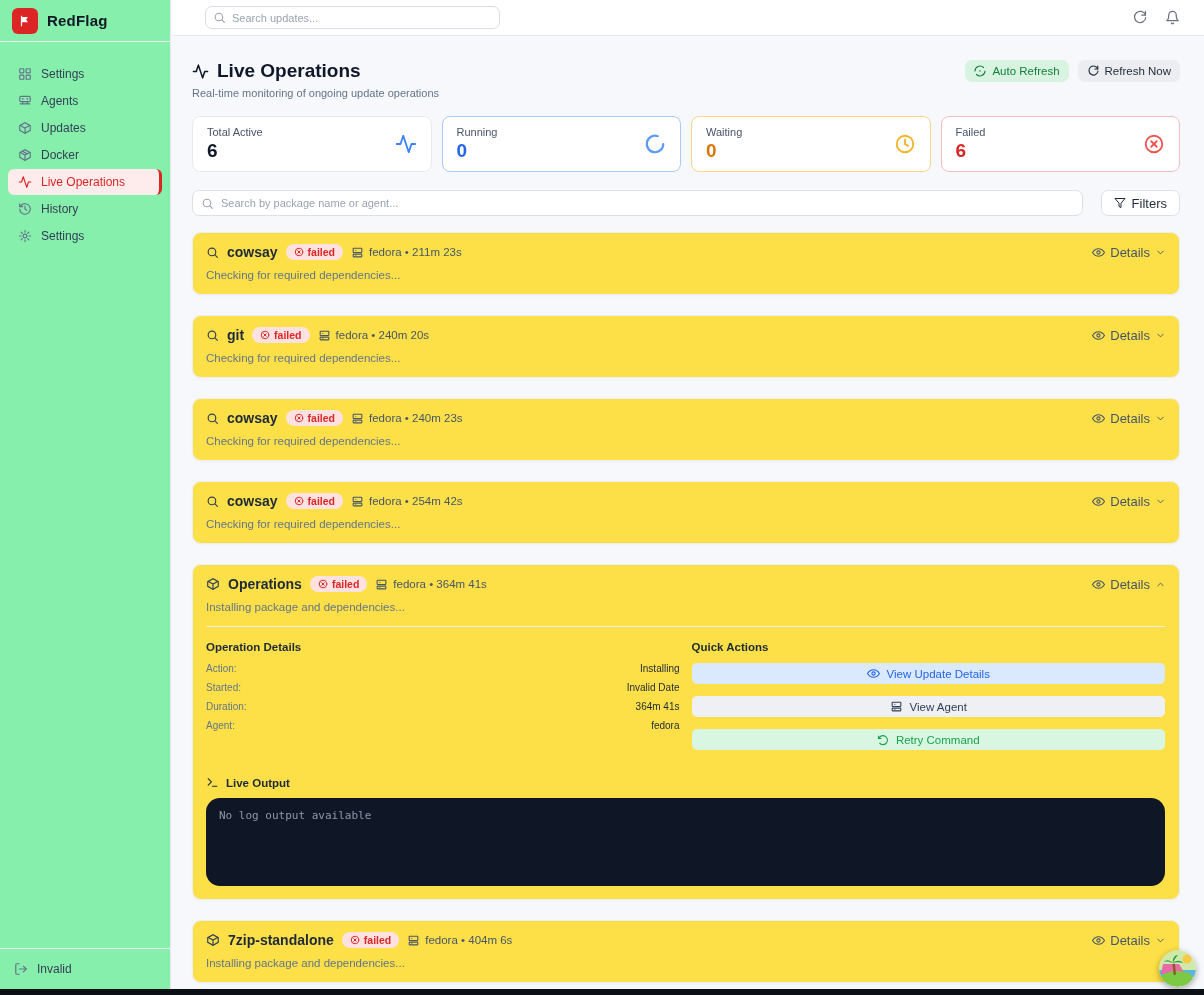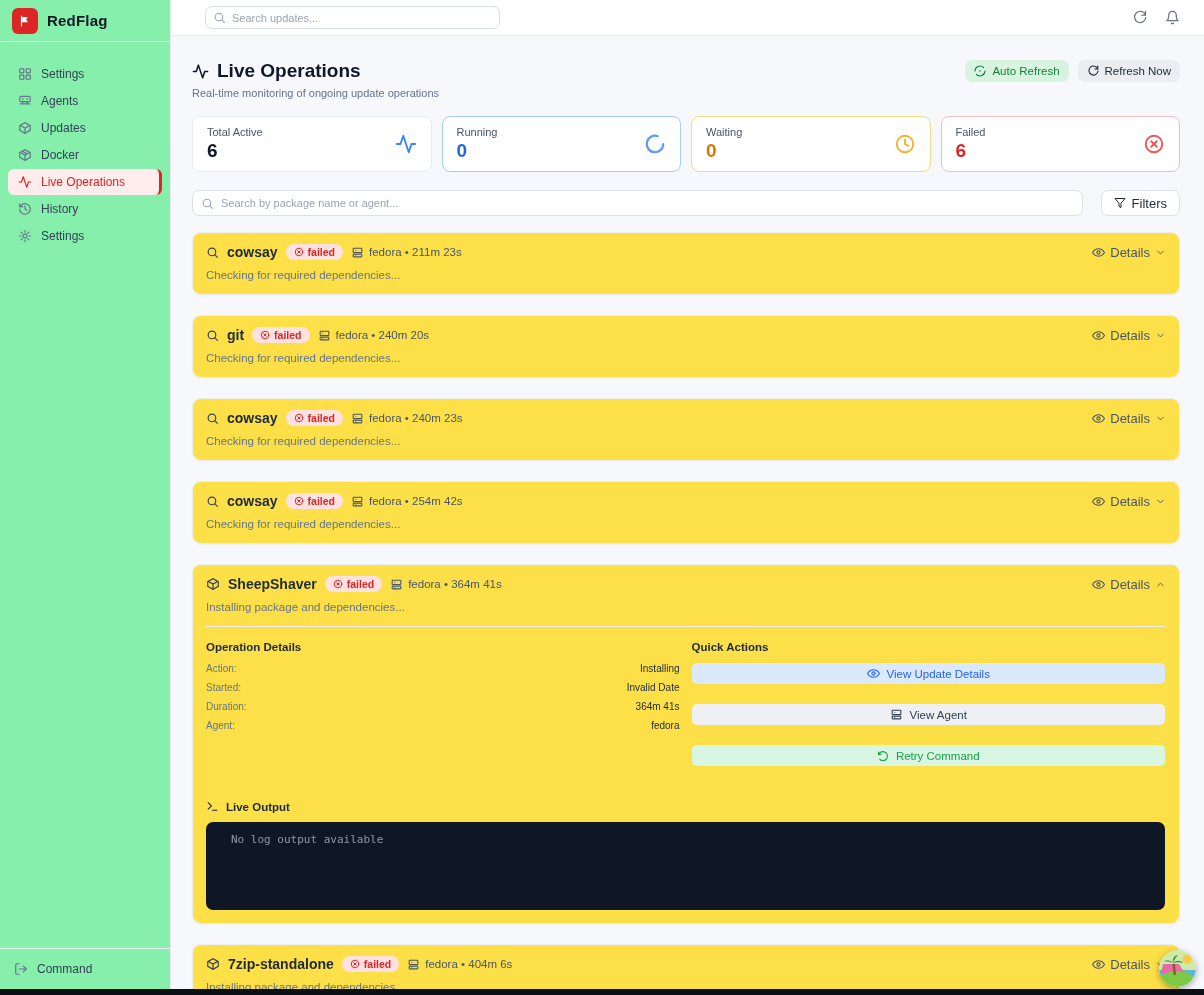--- a/index.html
+++ b/index.html
@@ -70,26 +70,26 @@
   .op-msg { font-size:11.5px; color:#64748b; margin-top:9px; }
   .details-btn { position:absolute; right:13px; top:12px; display:flex; align-items:center; gap:5px; background:none; border:none; font-size:13px; color:#475569; cursor:pointer; font-family:"Liberation Sans", sans-serif; }
 
   
   .expanded { margin-top:13px; border-top:1px solid #eceef2; padding-top:14px; }
   .exp-grid { display:grid; grid-template-columns:1fr 1fr; column-gap:12px; }
   .exp-title { font-size:11.5px; font-weight:700; color:#1e293b; margin-bottom:10px; }
   .detail-row { display:flex; justify-content:space-between; font-size:10px; margin-bottom:8px; }
   .detail-row .lab { color:#64748b; }
   .detail-row .val { color:#1e293b; }
-  .qa-btn { width:100%; display:flex; align-items:center; justify-content:center; gap:7px; border:none; border-radius:5px; height:21px; margin-bottom:20px; font-size:11.5px; cursor:pointer; font-family:"Liberation Sans", sans-serif; }
+  .qa-btn { width:100%; display:flex; align-items:center; justify-content:center; gap:7px; border:none; border-radius:5px; height:21px; margin-bottom:12px; font-size:11.5px; cursor:pointer; font-family:"Liberation Sans", sans-serif; }
   .qa-blue { background:#dbe9fd; color:#2563eb; }
   .qa-gray { background:#eef0f3; color:#334155; }
   .qa-green { background:#d9f6e3; color:#16a34a; }
   .live-out-head { display:flex; align-items:center; gap:7px; margin:14px 0 9px 0; font-size:11.5px; font-weight:700; color:#1e293b; }
-  .terminal { background:#0f1726; border-radius:7px; height:88px; padding:11px 25px; font-family:"DejaVu Sans Mono", monospace; font-size:11px; color:#8d97a8; }
+  .terminal { background:#0f1726; border-radius:14px; height:88px; padding:11px 13px; font-family:"DejaVu Sans Mono", monospace; font-size:11px; color:#8d97a8; }
 
   
   .island { position:fixed; right:8px; bottom:8px; width:37px; height:37px; border-radius:50%; box-shadow:0 2px 6px rgba(0,0,0,.35); overflow:hidden; cursor:pointer; z-index:10; }
   .bottom-bar { position:fixed; left:0; bottom:0; width:100%; height:6px; background:#0c0f15; z-index:11; }
 </style>
 </head>
 <body>
 
 <div class="sidebar">
   <div class="logo-row">
@@ -154,21 +154,21 @@
         </svg>
       <span>Settings</span>
     </div>
   </div>
   <div class="logout-row">
     <svg width="14" height="14" viewBox="0 0 24 24" fill="none" stroke="currentColor" stroke-width="2" stroke-linecap="round" stroke-linejoin="round">
         <path d="M9 21H5a2 2 0 0 1-2-2V5a2 2 0 0 1 2-2h4"></path>
         <polyline points="16 17 21 12 16 7"></polyline>
         <line x1="21" y1="12" x2="9" y2="12"></line>
       </svg>
-    <span>Command</span>
+    <span>Invalid</span>
   </div>
 </div>
 
 <div class="header">
   <div class="hsearch">
     <svg class="mag" width="13" height="13" viewBox="0 0 24 24" fill="none" stroke="currentColor" stroke-width="2" stroke-linecap="round">
         <circle cx="11" cy="11" r="7"></circle>
         <line x1="16.5" y1="16.5" x2="21" y2="21"></line>
       </svg>
     <input type="text" placeholder="Search updates..." style="">
@@ -427,21 +427,21 @@
           </svg>
       </button>
     </div>
 
     <div class="op-card">
       <div class="op-head">
         <svg class="op-icon" width="14" height="14" viewBox="0 0 24 24" fill="none" stroke="currentColor" stroke-width="2">
             <path d="M21 16V8l-9-5-9 5v8l9 5 9-5z"></path>
             <path d="M3.3 7.3L12 12l8.7-4.7M12 22V12"></path>
           </svg>
-        <span class="op-name">SheepShaver</span>
+        <span class="op-name">Operations</span>
         <span class="badge">
             <svg width="10" height="10" viewBox="0 0 24 24" fill="none" stroke="currentColor" stroke-width="2.4" stroke-linecap="round">
               <circle cx="12" cy="12" r="9"></circle>
               <line x1="9" y1="9" x2="15" y2="15"></line>
               <line x1="15" y1="9" x2="9" y2="15"></line>
             </svg>
             <span>failed</span>
           </span>
         <span class="op-meta">
             <svg width="13" height="13" viewBox="0 0 24 24" fill="none" stroke="currentColor" stroke-width="2">

